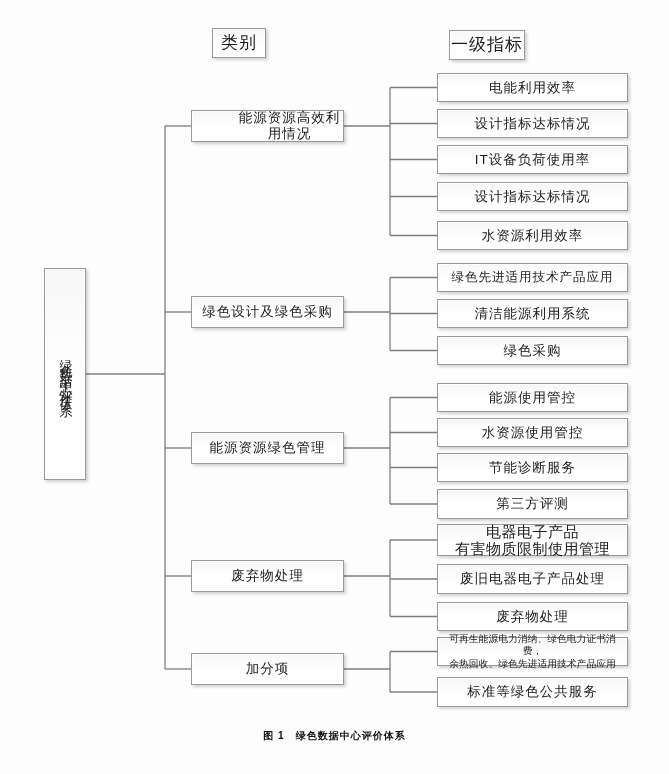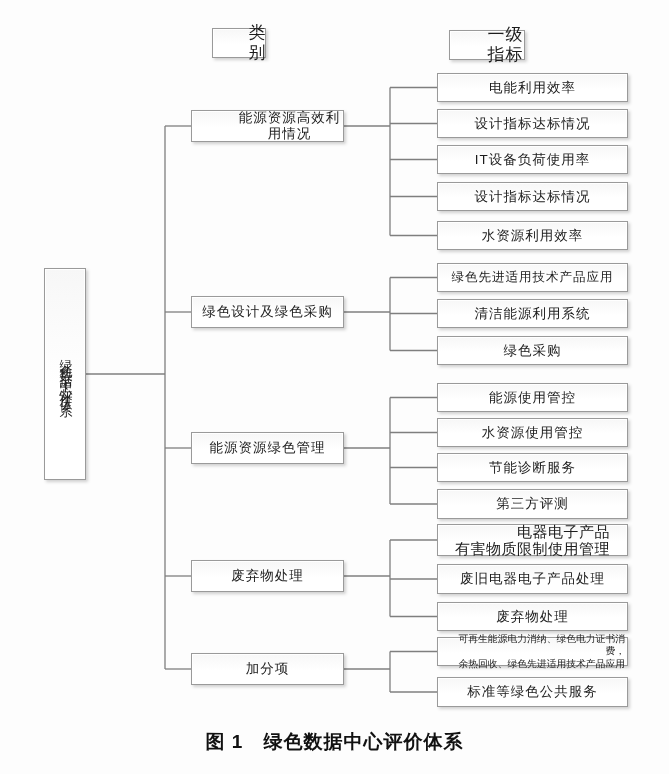--- a/index.html
+++ b/index.html
@@ -16,34 +16,34 @@
     position:absolute;
     box-sizing:border-box;
     background:linear-gradient(180deg,#f7f7f7 0%,#ffffff 55%);
     border:1px solid #9a9a9a;
     box-shadow:2px 2px 3px rgba(0,0,0,0.18), inset 0 0 0 1px rgba(255,255,255,0.9);
     display:flex;align-items:center;justify-content:center;
     text-align:center;
     letter-spacing:1px;
     line-height:1.15;
   }
-  .header{font-size:17px;font-weight:400;padding-left:37px;}
+  .header{font-size:17px;font-weight:400;}
   .category{left:191px;width:153px;height:32px;font-size:13.5px;}
-  .indicator{left:437px;width:191px;height:29px;font-size:13.5px;text-align:right;}
+  .indicator{left:437px;width:191px;height:29px;font-size:13.5px;}
   .two-line{white-space:pre-line;font-size:15px;letter-spacing:0.5px;}
   .tiny{font-size:9.8px;letter-spacing:0;line-height:1.25;padding:1px 2px;}
   .root{
     left:44px;top:268px;width:42px;height:212px;
     writing-mode:vertical-rl;text-orientation:upright;
     font-size:13px;letter-spacing:5px;
   }
   svg.wires{position:absolute;left:0;top:0;pointer-events:none;}
   .caption{
     position:absolute;left:0;top:729px;width:100%;
-    text-align:center;font-size:19px;font-weight:bold;
+    text-align:center;font-size:10px;font-weight:bold;
     letter-spacing:1px;white-space:pre;color:#111;
   }
 </style>
 </head>
 <body>
 
 <div class="page">
 
   <svg class="wires" width="669" height="774">
     <g stroke="#7f7f7f" stroke-width="1.3" fill="none">

